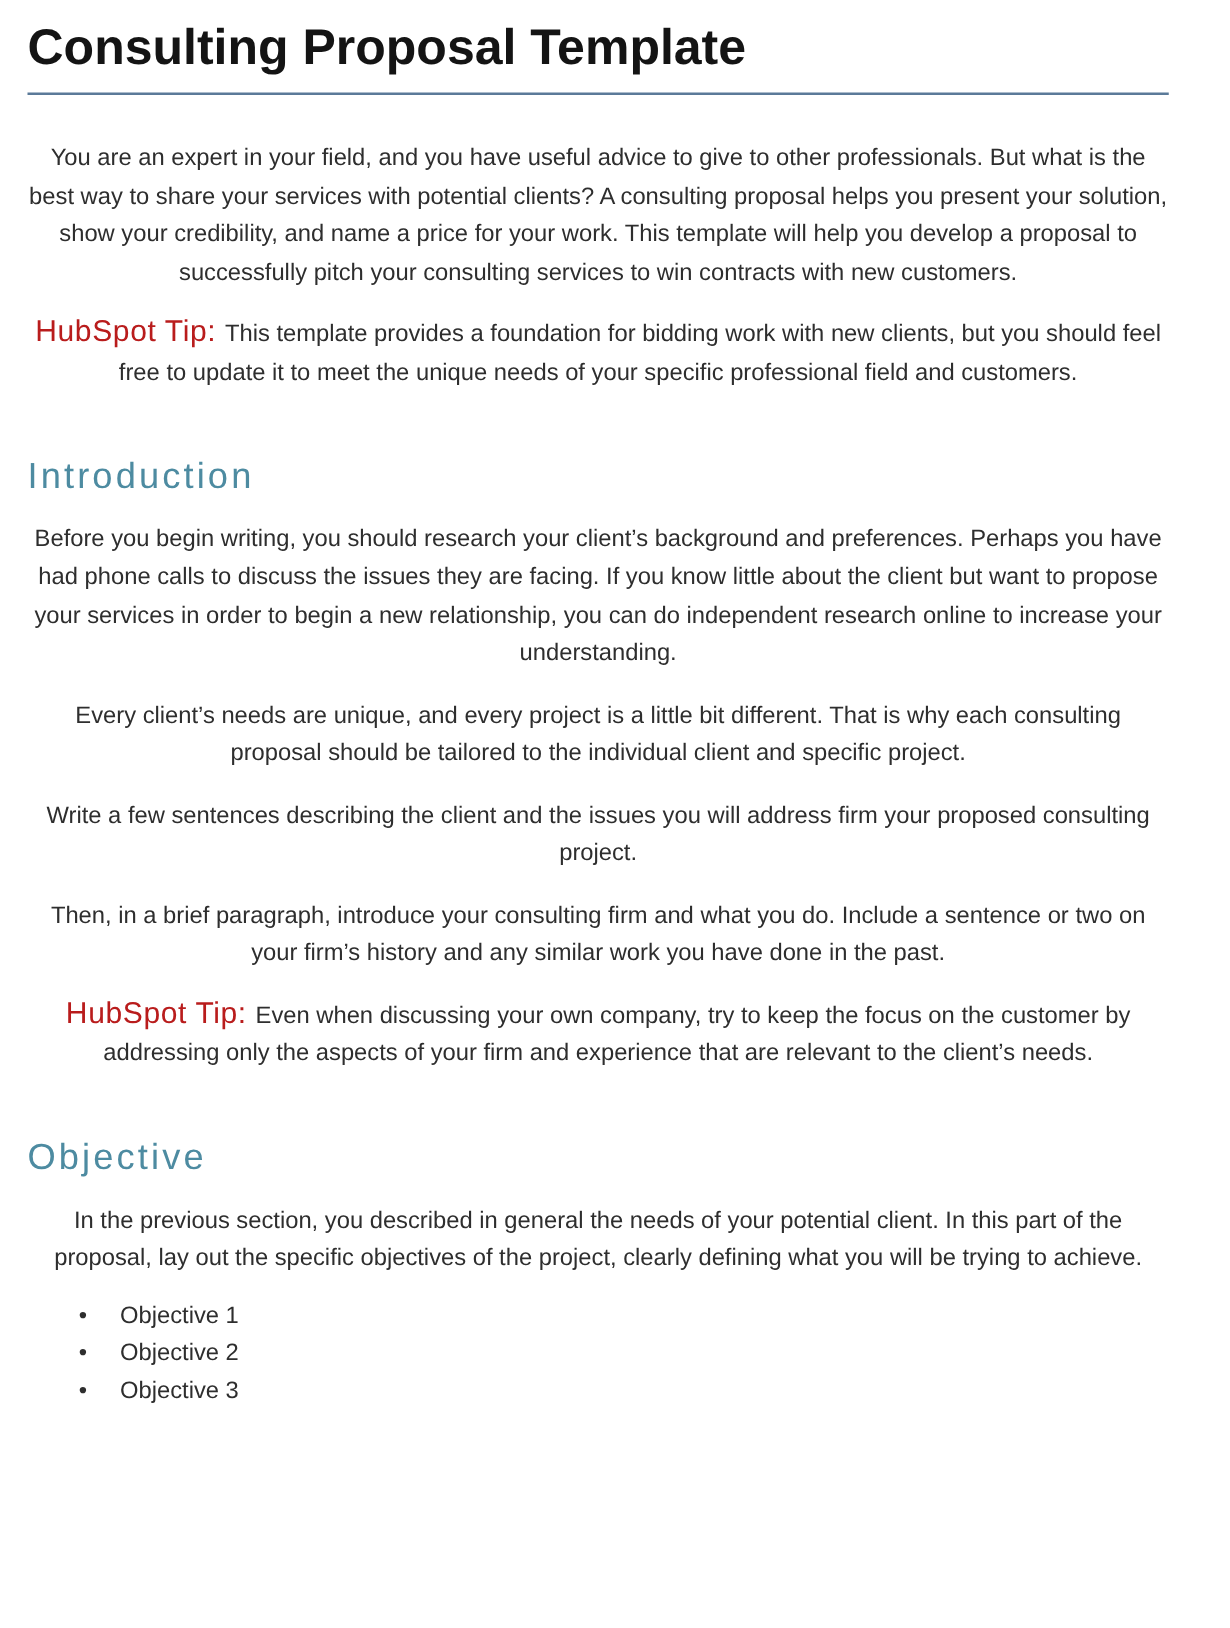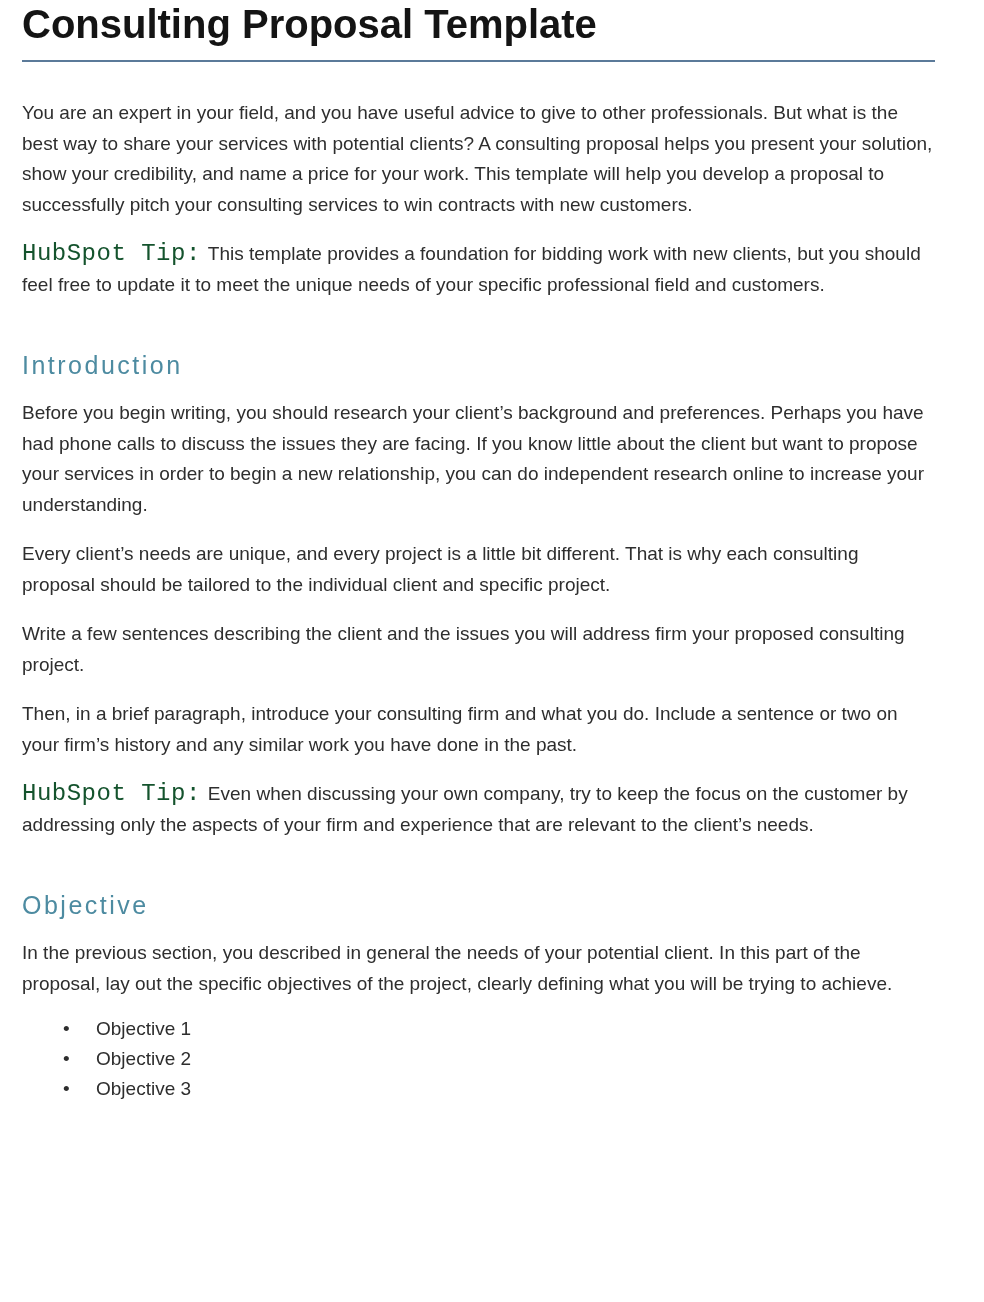--- a/index.html
+++ b/index.html
@@ -4,21 +4,21 @@
 <style>
   * { margin: 0; padding: 0; box-sizing: border-box; }
   html, body {
     background: #ffffff;
     font-family: "Liberation Sans", "DejaVu Sans", sans-serif;
   }
   .page {
     width: 956px;
     height: 1302px;
     background: #ffffff;
-    padding: 0 21px 0 22px;
+    padding: 14px 21px 0 22px;
     overflow: hidden;
   }
   .doc-title {
     font-size: 40px;
     font-weight: 700;
     color: #141414;
     letter-spacing: 0px;
     line-height: 1.2;
   }
   .title-rule {
@@ -26,31 +26,31 @@
     height: 2px;
     background: #5b7a99;
     margin-top: 12px;
     margin-bottom: 36px;
   }
   .body {
     font-size: 19px;
     line-height: 30.5px;
     color: #2e2e2e;
     margin-bottom: 19px;
+    text-align: center;
   }
   .tip-label {
     font-size: 24px;
     line-height: 1;
-    color: #14532d;
+    color: #b91c1c;
     letter-spacing: 0.5px;
     margin-right: 7px;
-    font-family: Liberation Mono, monospace;
   }
   .section-heading {
-    font-size: 25px;
+    font-size: 29px;
     font-weight: 400;
     color: #4d8ba1;
     letter-spacing: 2.5px;
     margin-top: 50px;
     margin-bottom: 18px;
     line-height: 1.2;
   }
   ul.objectives-list {
     list-style: none;
     margin-top: -4px;

